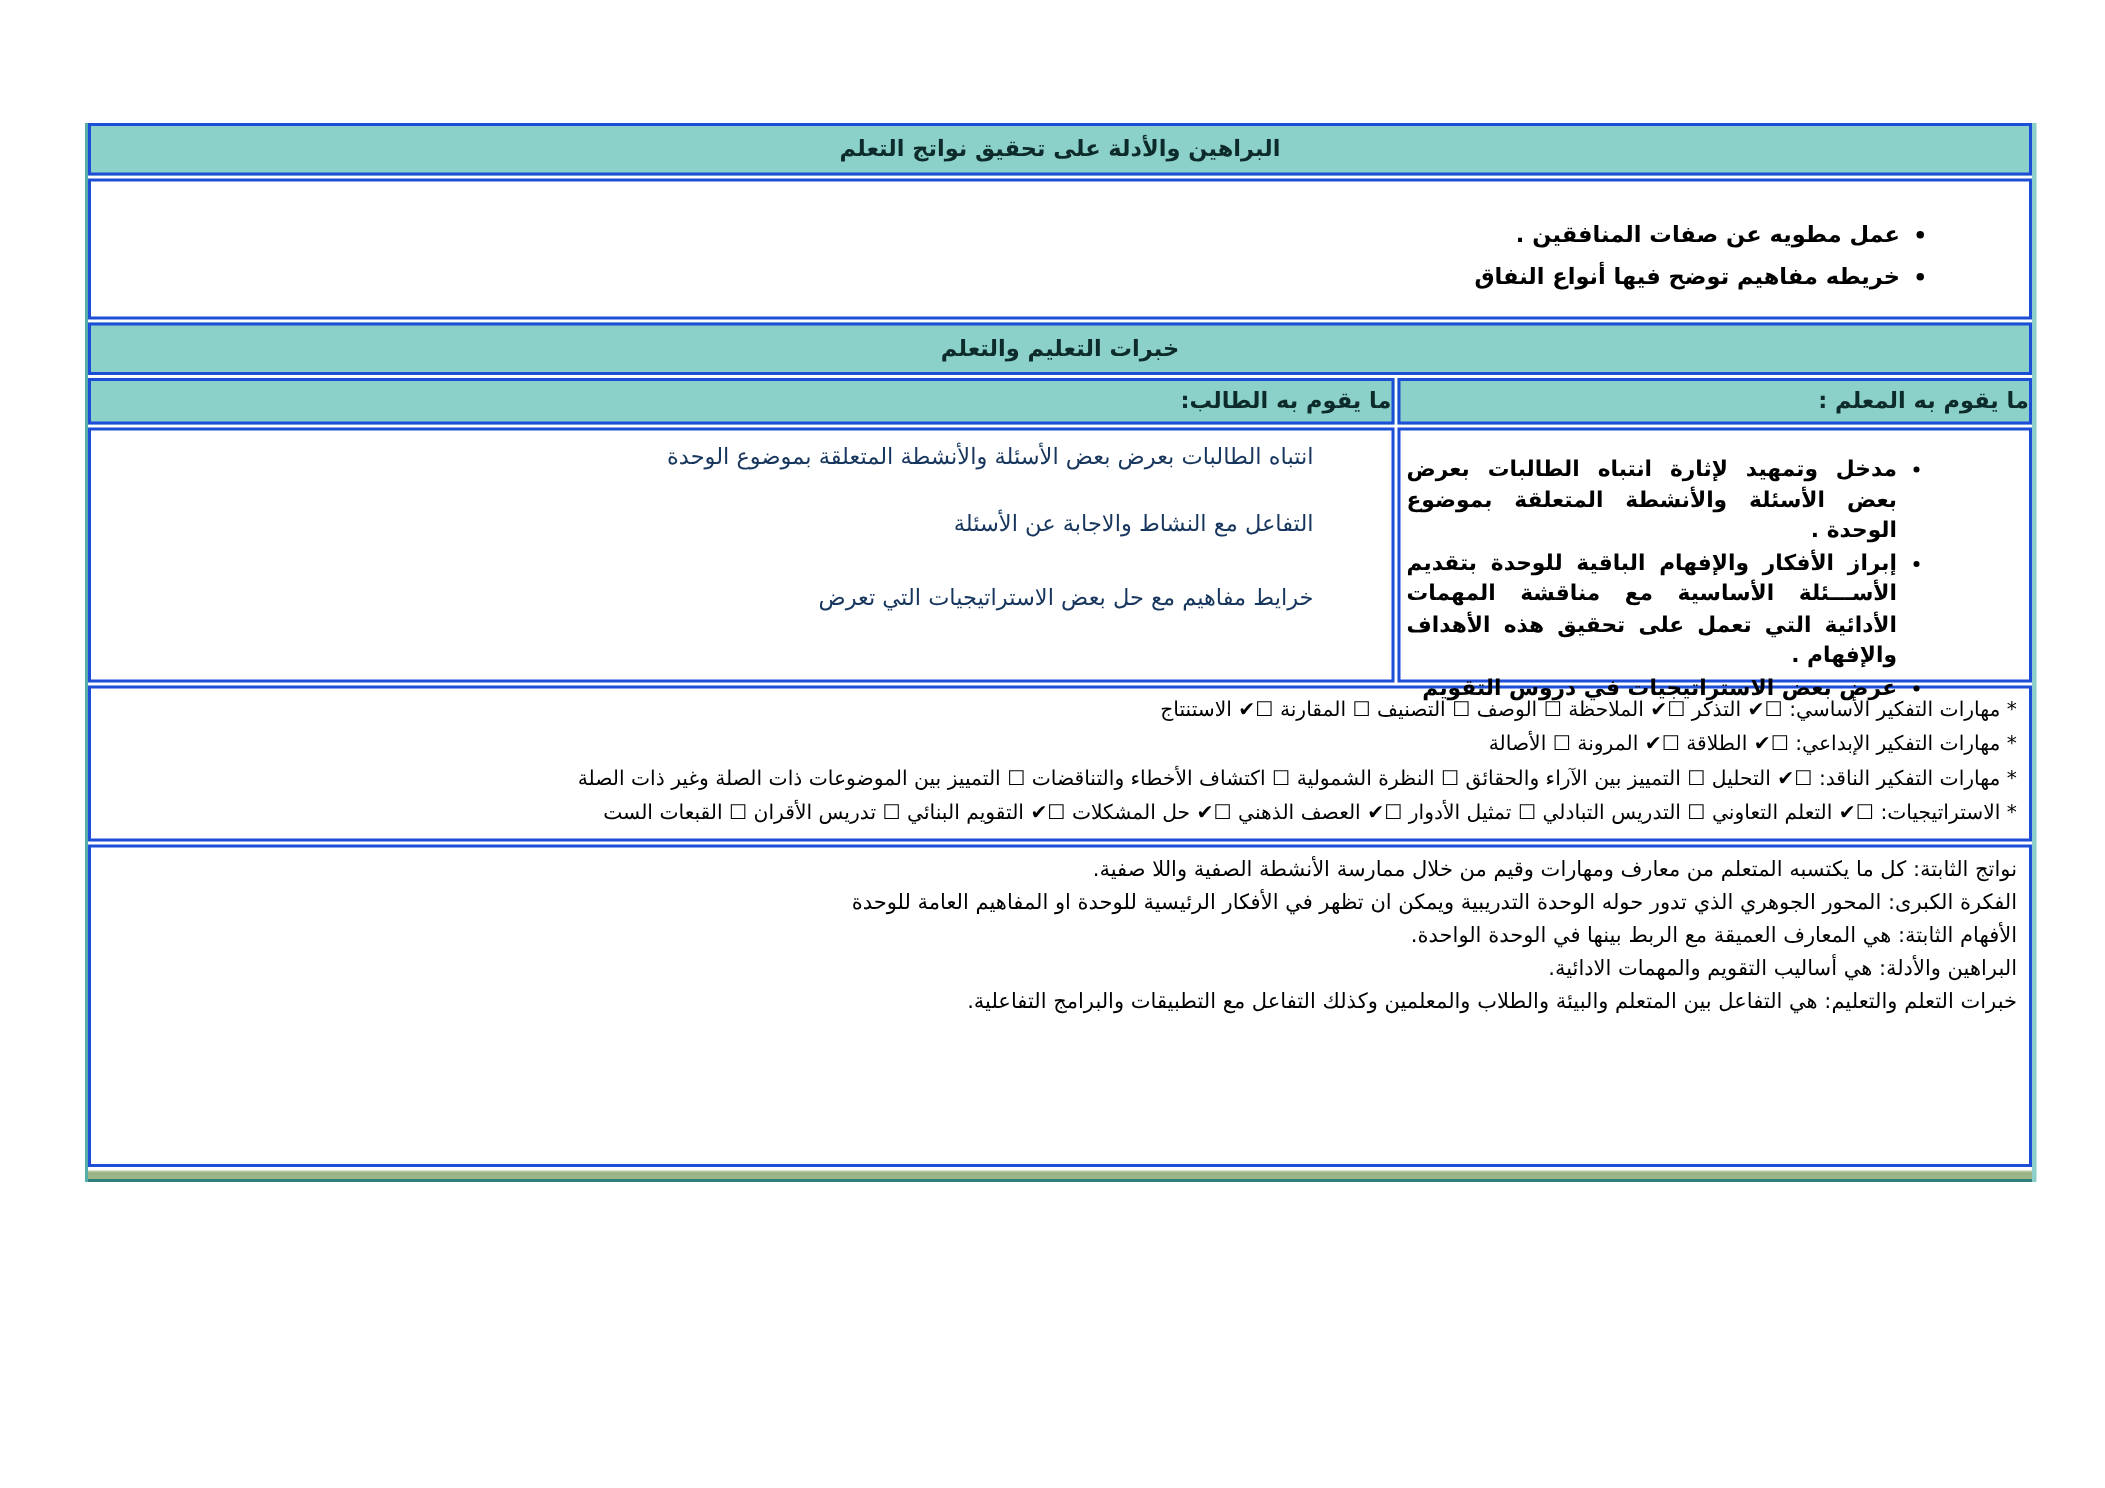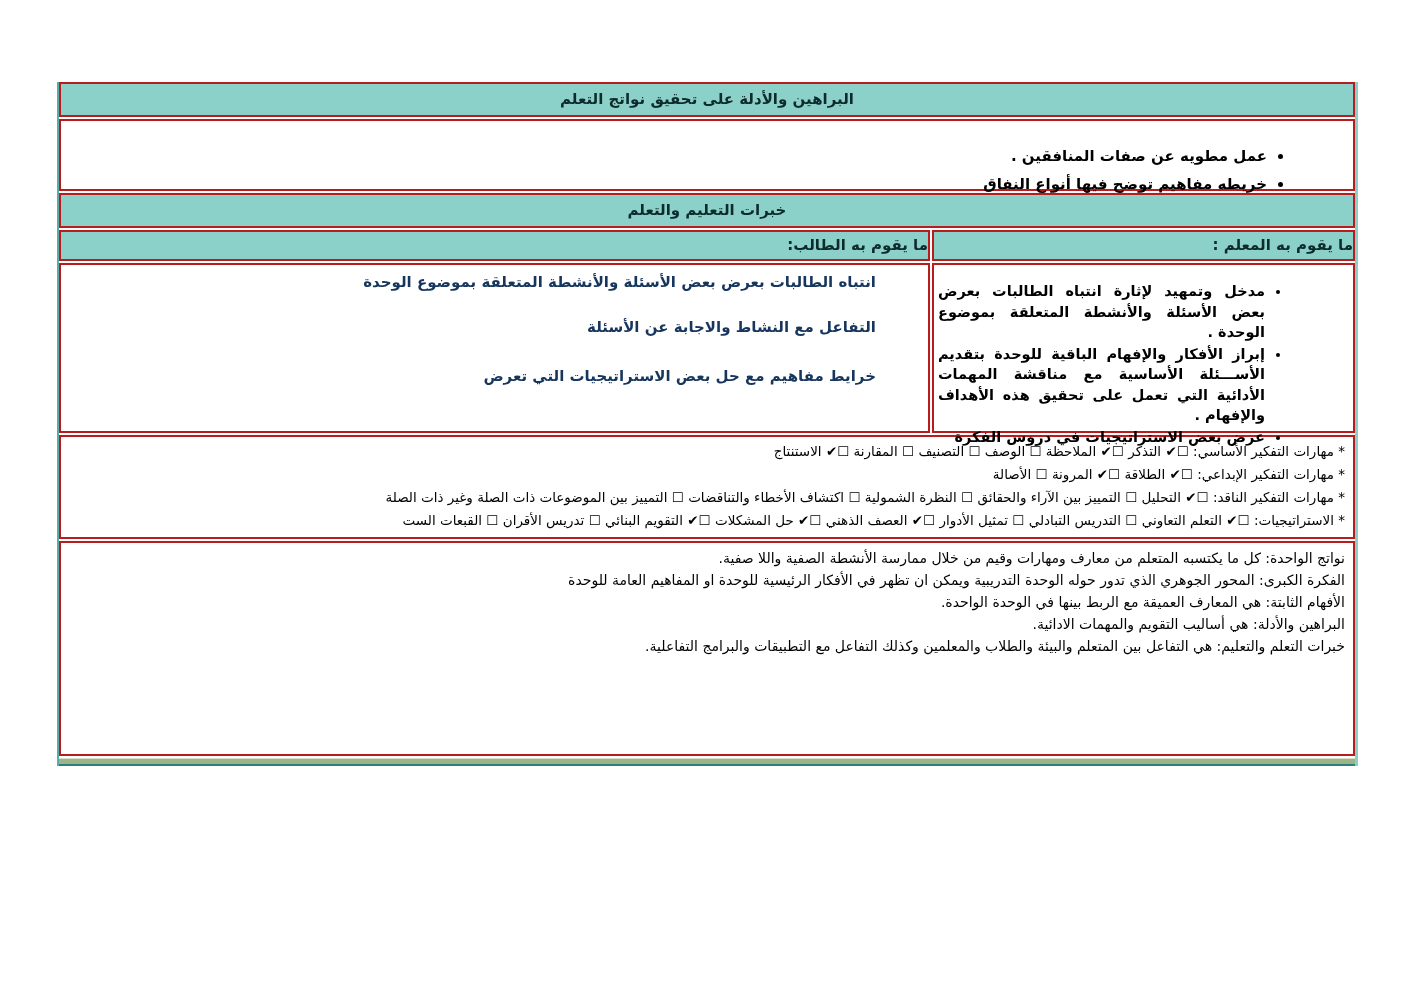--- a/index.html
+++ b/index.html
@@ -1,34 +1,34 @@
 <!DOCTYPE html>
 <html lang="ar" dir="rtl"><head>
 <meta charset="utf-8">
 <style>
   html,body{margin:0;padding:0;background:#ffffff;width:1403px;height:992px;overflow:hidden;
             font-family:"DejaVu Sans",sans-serif;}
   .doc{width:1296px;margin:82px 45px 0 62px;direction:rtl;
        border-left:2px solid #57aea8;border-right:3px solid #8ccfc8;box-sizing:content-box;}
-  .cellbox{border:2px solid #b91c1c;background:#ffffff;margin-bottom:2px;box-sizing:border-box;}
+  .cellbox{border:2px solid #1d4ed8;background:#ffffff;margin-bottom:2px;box-sizing:border-box;}
   .teal{background:#8cd1c9;}
   .bar{height:35px;line-height:31px;text-align:center;font-weight:bold;font-size:15px;color:#0d2b2b;}
-  .bullets-box{height:72px;}
+  .bullets-box{height:94px;}
   .bullets-box ul{margin:22px 68px 0 0;padding:0 18px 0 0;list-style:disc;}
   .bullets-box li{font-weight:bold;font-size:15px;color:#000;line-height:1.85;}
   .cols{display:flex;column-gap:2px;margin-bottom:2px;}
   .cols .cellbox{margin-bottom:0;}
   .col-teacher{flex:0 0 423px;}
   .col-student{flex:1 1 auto;}
   .hdr-row .cellbox{height:31px;line-height:27px;font-weight:bold;font-size:15px;color:#0d2b2b;}
   .content-row .cellbox{height:170px;}
   .teacher-cell ul{margin:16px 72px 0 0;padding:0 16px 0 4px;list-style:disc;}
   .teacher-cell li{font-weight:bold;font-size:14.5px;color:#000;line-height:1.42;text-align:justify;margin-bottom:1px;}
   .student-cell{padding:0 52px 0 8px;}
-  .student-line{font-weight:bold;font-size:15px;color:#17365d;text-align:right;}
+  .student-line{font-weight:normal;font-size:15px;color:#17365d;text-align:right;}
   .student-line.l1{margin-top:8px;}
   .student-line.l2{margin-top:27px;}
   .student-line.l3{margin-top:31px;}
   .skills-box{height:104px;padding:3px 8px;}
   .skill-line{font-size:13.5px;color:#000;line-height:23px;text-align:right;white-space:nowrap;overflow:hidden;}
   .defs-box{height:215px;padding:4px 8px;}
   .def-line{font-size:14px;color:#000;line-height:22px;text-align:right;}
   .bottom-band{height:5px;background:#9cb586;border-top:1px solid #d8e0cd;border-bottom:2px solid #2e7f7c;}
 </style>
 </head>
@@ -58,39 +58,39 @@
     <div class="cellbox teal col-student">
       <span>ما يقوم به الطالب:</span>
     </div>
   </div>
 
   <div class="cols content-row">
     <div class="cellbox col-teacher teacher-cell">
       <ul>
         <li>مدخل وتمهيد لإثارة انتباه الطالبات بعرض بعض الأسئلة والأنشطة المتعلقة بموضوع الوحدة .</li>
         <li>إبراز الأفكار والإفهام الباقية للوحدة بتقديم الأســـئلة الأساسية مع مناقشة المهمات الأدائية التي تعمل على تحقيق هذه الأهداف والإفهام .</li>
-        <li>عرض بعض الاستراتيجيات في دروس الفكرة</li>
+        <li>عرض بعض الاستراتيجيات في دروس التقويم</li>
       </ul>
     </div>
     <div class="cellbox col-student student-cell">
       <div class="student-line l1">انتباه الطالبات بعرض بعض الأسئلة والأنشطة المتعلقة بموضوع الوحدة</div>
       <div class="student-line l2">التفاعل مع النشاط والاجابة عن الأسئلة</div>
       <div class="student-line l3">خرايط مفاهيم مع حل بعض الاستراتيجيات التي تعرض</div>
     </div>
   </div>
 
   <div class="cellbox skills-box">
     <div class="skill-line">* مهارات التفكير الأساسي:  ☐✔ التذكر  ☐✔ الملاحظة  ☐ الوصف  ☐ التصنيف  ☐ المقارنة  ☐✔ الاستنتاج</div>
     <div class="skill-line">* مهارات التفكير الإبداعي:  ☐✔ الطلاقة  ☐✔ المرونة  ☐ الأصالة</div>
     <div class="skill-line">* مهارات التفكير الناقد:  ☐✔ التحليل  ☐ التمييز بين الآراء والحقائق  ☐ النظرة الشمولية  ☐ اكتشاف الأخطاء والتناقضات  ☐ التمييز بين الموضوعات ذات الصلة وغير ذات الصلة</div>
     <div class="skill-line">* الاستراتيجيات:  ☐✔ التعلم التعاوني  ☐ التدريس التبادلي  ☐ تمثيل الأدوار  ☐✔ العصف الذهني  ☐✔ حل المشكلات  ☐✔ التقويم البنائي  ☐ تدريس الأقران  ☐ القبعات الست</div>
   </div>
 
   <div class="cellbox defs-box">
-    <div class="def-line">نواتج الواحدة: كل ما يكتسبه المتعلم من معارف ومهارات وقيم من خلال ممارسة الأنشطة الصفية واللا صفية.</div>
+    <div class="def-line">نواتج الثابتة: كل ما يكتسبه المتعلم من معارف ومهارات وقيم من خلال ممارسة الأنشطة الصفية واللا صفية.</div>
     <div class="def-line">الفكرة الكبرى: المحور الجوهري الذي تدور حوله الوحدة التدريبية ويمكن ان تظهر في الأفكار الرئيسية للوحدة او المفاهيم العامة للوحدة</div>
     <div class="def-line">الأفهام الثابتة: هي المعارف العميقة مع الربط بينها في الوحدة الواحدة.</div>
     <div class="def-line">البراهين والأدلة: هي أساليب التقويم والمهمات الادائية.</div>
     <div class="def-line">خبرات التعلم والتعليم: هي التفاعل بين المتعلم والبيئة والطلاب والمعلمين وكذلك التفاعل مع التطبيقات والبرامج التفاعلية.</div>
   </div>
 
   <div class="bottom-band"></div>
 </div>
 
 </body></html>

